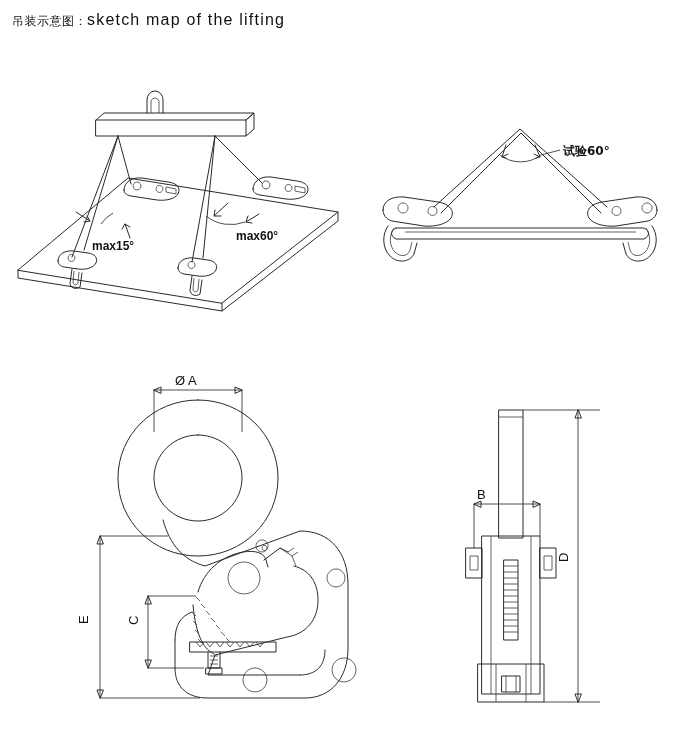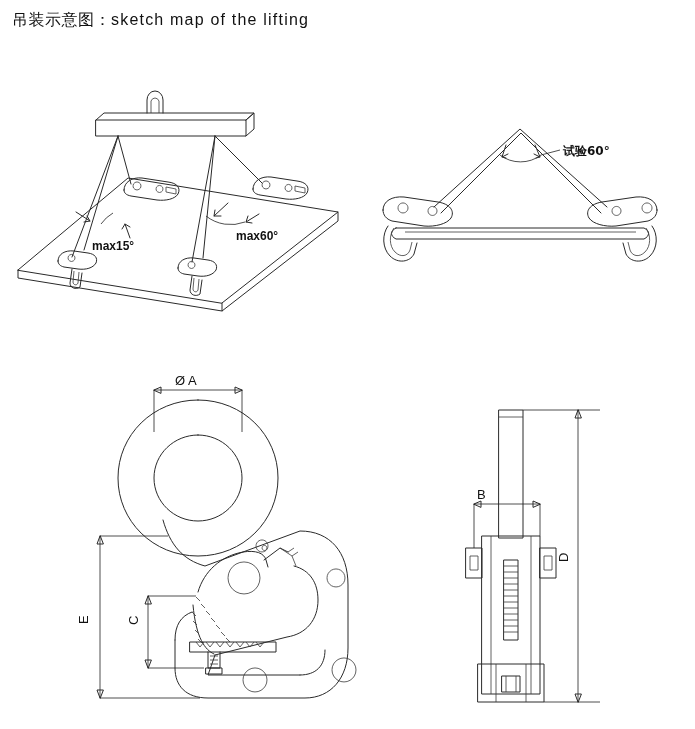--- a/index.html
+++ b/index.html
@@ -24,21 +24,21 @@
     position: absolute;
     left: 12px;
     top: 10px;
     font-size: 17px;
     letter-spacing: 0.5px;
     white-space: nowrap;
     color: #111;
   }
   .title .cn {
     font-family: "DejaVu Sans", sans-serif;
-    font-size: 16px;
+    font-size: 12px;
   }
   .title .en {
     font-family: "Liberation Sans", sans-serif;
     font-size: 16px;
     letter-spacing: 1.2px;
     margin-top: 36px;
   }
   svg.figure {
     position: absolute;
     left: 0;

